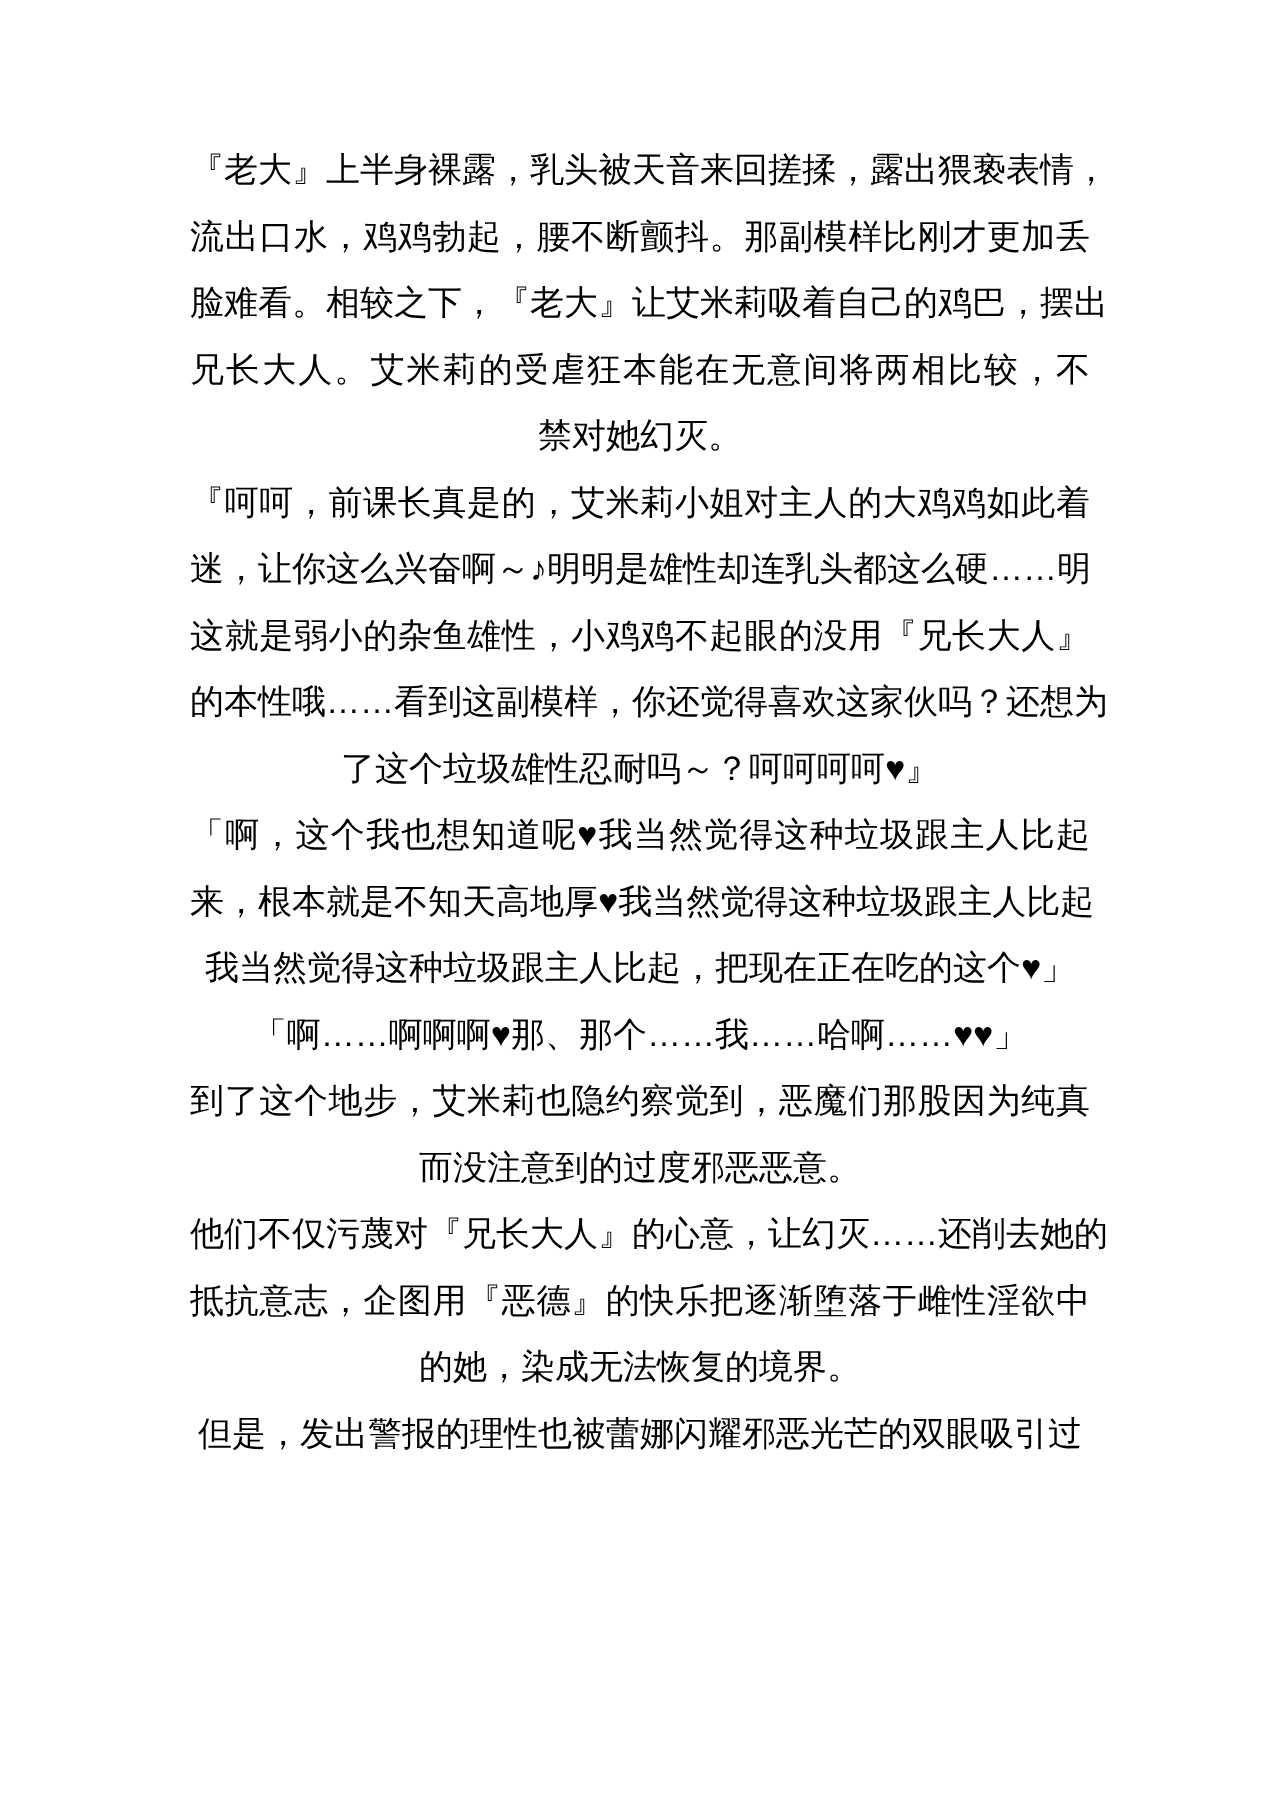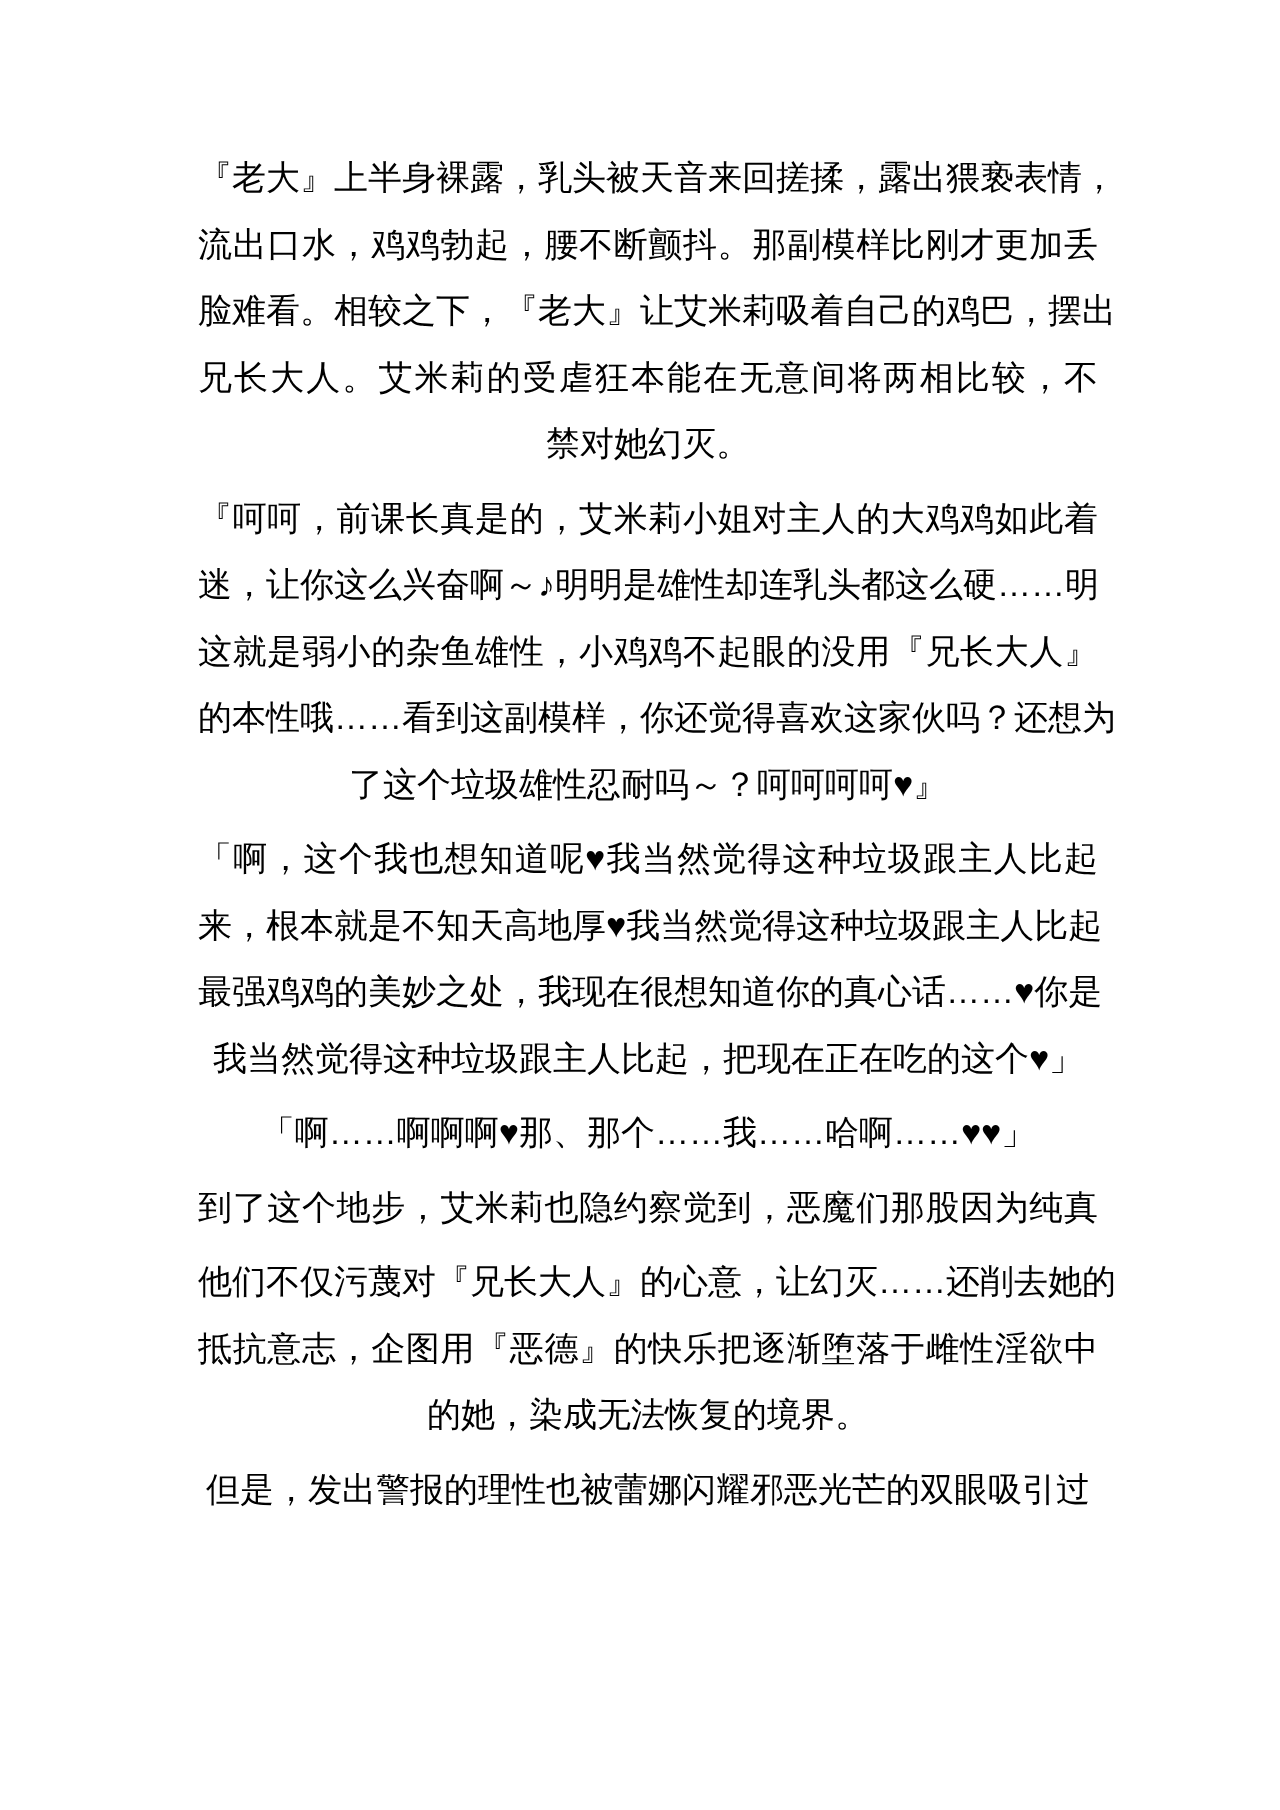--- a/index.html
+++ b/index.html
@@ -22,21 +22,21 @@
     height: 1810px;
     background: #ffffff;
   }
   .text-column {
     position: absolute;
     left: 190px;
     top: 136px;
     width: 900px;
   }
   .paragraph {
-    margin: 8px;
+    margin: 0;
     padding: 0;
   }
   .line {
     width: 900px;
     height: 66.5px;
     line-height: 66.5px;
     font-size: 34px;
     color: #000000;
     white-space: nowrap;
     text-align: center;
@@ -67,30 +67,30 @@
       <div class="line j">『呵呵，前课长真是的，艾米莉小姐对主人的大鸡鸡如此着</div>
       <div class="line j">迷，让你这么兴奋啊～♪明明是雄性却连乳头都这么硬……明</div>
       <div class="line j">这就是弱小的杂鱼雄性，小鸡鸡不起眼的没用『兄长大人』</div>
       <div class="line j">的本性哦……看到这副模样，你还觉得喜欢这家伙吗？还想为</div>
       <div class="line">了这个垃圾雄性忍耐吗～？呵呵呵呵♥』</div>
     </div>
 
     <div class="paragraph">
       <div class="line j">「啊，这个我也想知道呢♥我当然觉得这种垃圾跟主人比起</div>
       <div class="line j">来，根本就是不知天高地厚♥我当然觉得这种垃圾跟主人比起</div>
-      <div class="line j">最强鸡鸡的美妙之处，我现在很想知道你的真心话……♥你是</div>
       <div class="line">我当然觉得这种垃圾跟主人比起，把现在正在吃的这个♥」</div>
     </div>
 
     <div class="paragraph">
       <div class="line">「啊……啊啊啊♥那、那个……我……哈啊……♥♥」</div>
     </div>
 
     <div class="paragraph">
       <div class="line j">到了这个地步，艾米莉也隐约察觉到，恶魔们那股因为纯真</div>
+      <div class="line">而没注意到的过度邪恶恶意。</div>
     </div>
 
     <div class="paragraph">
       <div class="line j">他们不仅污蔑对『兄长大人』的心意，让幻灭……还削去她的</div>
       <div class="line j">抵抗意志，企图用『恶德』的快乐把逐渐堕落于雌性淫欲中</div>
       <div class="line">的她，染成无法恢复的境界。</div>
     </div>
 
     <div class="paragraph">
       <div class="line">但是，发出警报的理性也被蕾娜闪耀邪恶光芒的双眼吸引过</div>

